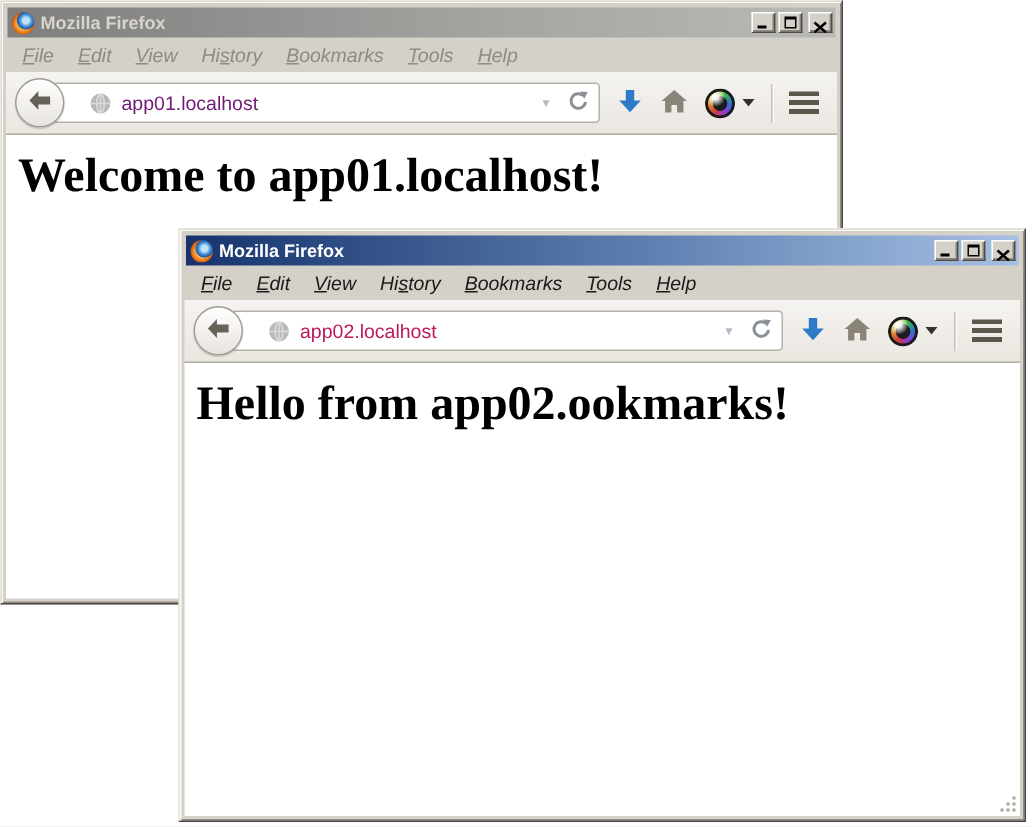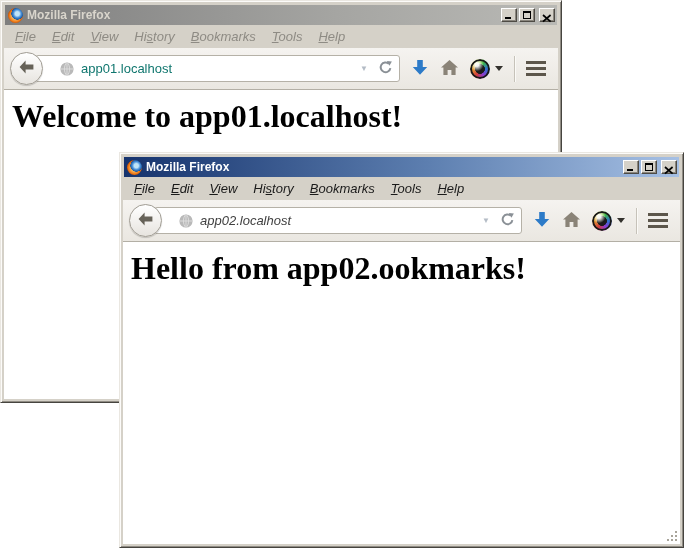--- a/index.html
+++ b/index.html
@@ -48,22 +48,22 @@
     background:linear-gradient(#f5f3f0,#eae7e1);
     border-bottom:1px solid #b3afa5;padding:0 12px 0 6px;box-sizing:border-box;}
   .backbtn{width:33px;height:33px;flex:0 0 33px;border-radius:50%;padding:0;cursor:pointer;
     background:linear-gradient(#ffffff,#e7e4df);border:1px solid #a09c93;
     display:flex;align-items:center;justify-content:center;position:relative;z-index:2;
     box-shadow:0 1px 1px rgba(0,0,0,0.18);}
   .urlbar{flex:1;height:27px;background:#ffffff;border:1px solid #b5b1a7;border-radius:3px;
     margin-left:-19px;padding:0 5px 0 23px;display:flex;align-items:center;gap:6px;z-index:1;box-sizing:border-box;}
   .globe{display:flex;flex:0 0 16px;}
   .url{flex:1;font-size:13px;white-space:nowrap;overflow:hidden;}
-  .active-win .url{color:#404040;font-style:italic;}
-  .inactive-win .url{color:#0f766e;}
+  .active-win .url{color:#be185d;}
+  .inactive-win .url{color:#701a75;}
   .ddown{font-size:8px;color:#b4bcc6;padding:0 3px;cursor:pointer;}
   .reload-btn{background:none;border:none;padding:0 1px;display:flex;cursor:pointer;}
   .tbtn{background:none;border:none;padding:0;display:flex;align-items:center;cursor:pointer;}
   .orb{width:20px;height:20px;border-radius:50%;display:block;
     background:
       radial-gradient(circle at 35% 28%, rgba(255,255,255,0.95) 0 9%, rgba(255,255,255,0) 34%),
       radial-gradient(circle at 50% 50%, #1c1c1c 0 33%, rgba(28,28,28,0) 36%),
       conic-gradient(from 210deg,#d23b3b,#e0962f,#cfd42f,#3bb54a,#2f6fd4,#8a3bd2,#d23b3b);
     box-shadow:inset 0 0 0 2px #191919;}
   .caret{width:0;height:0;border-left:4px solid transparent;border-right:4px solid transparent;

